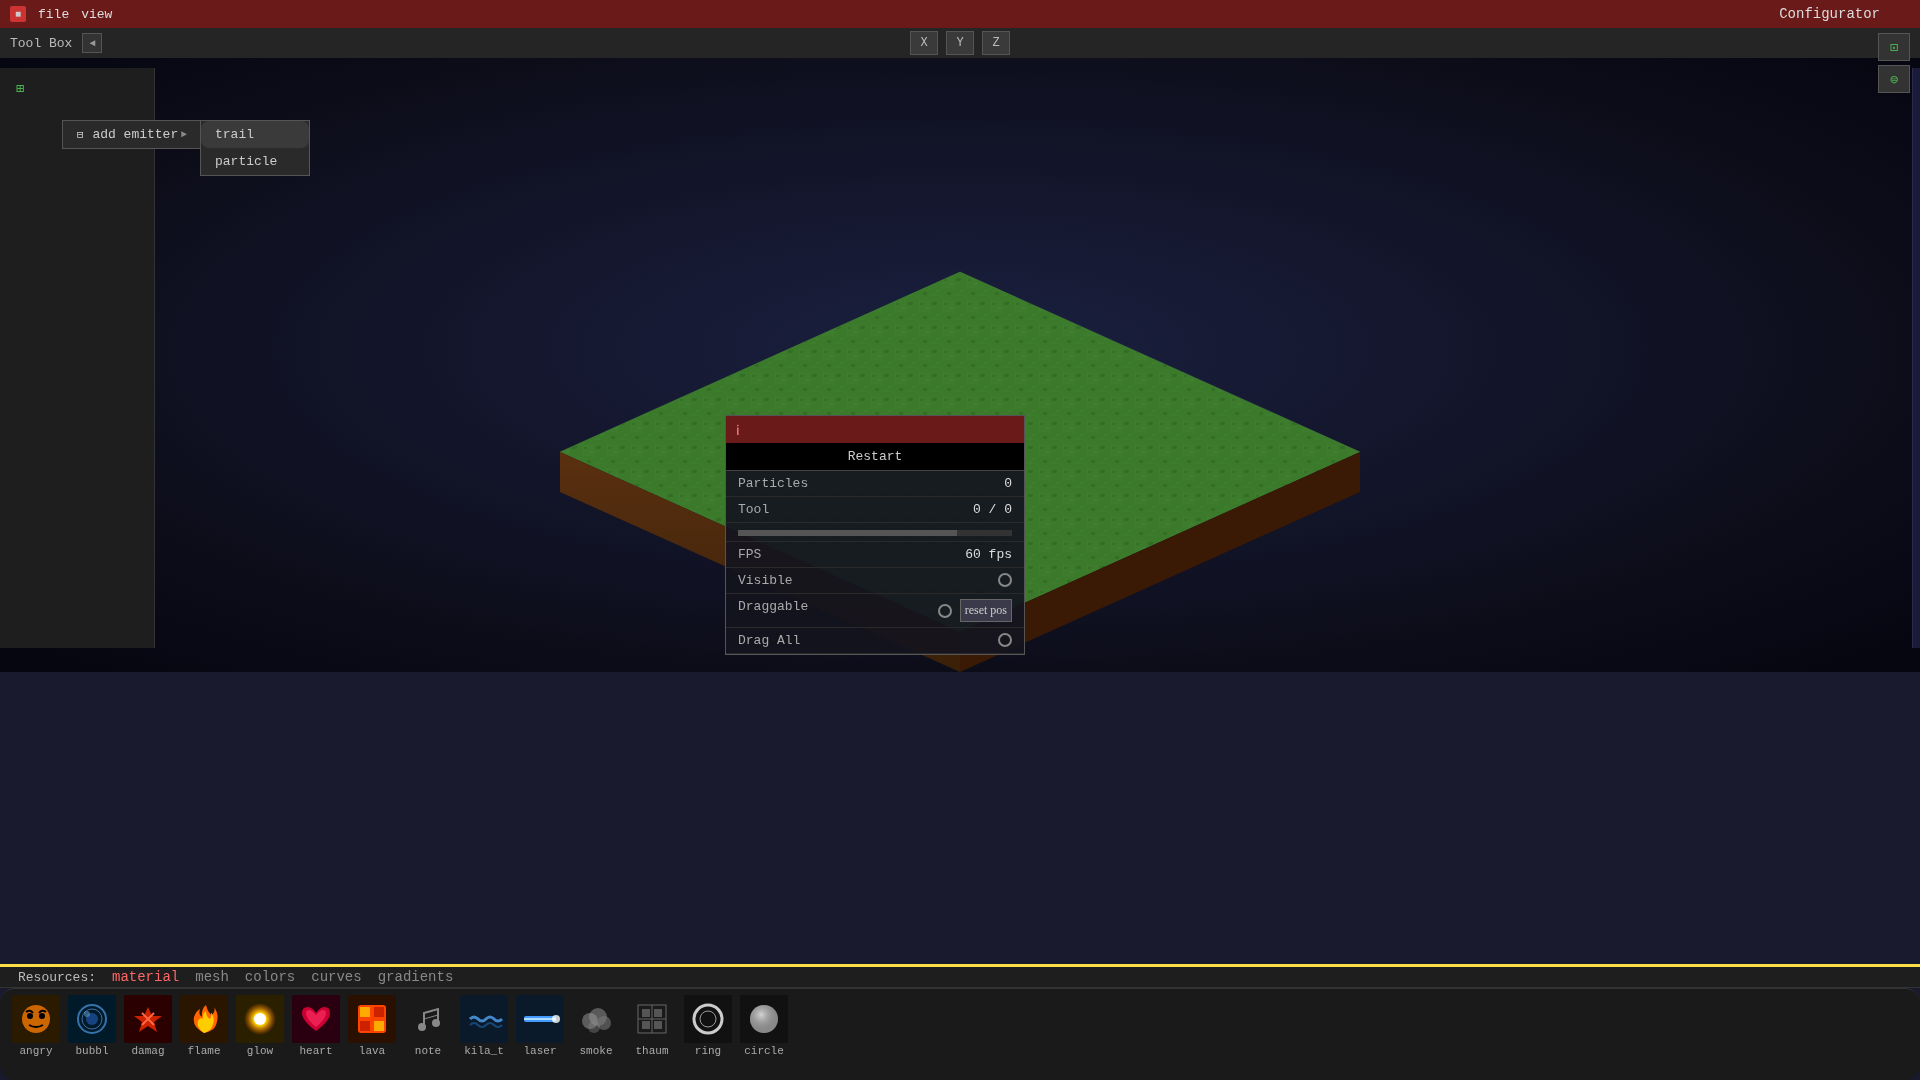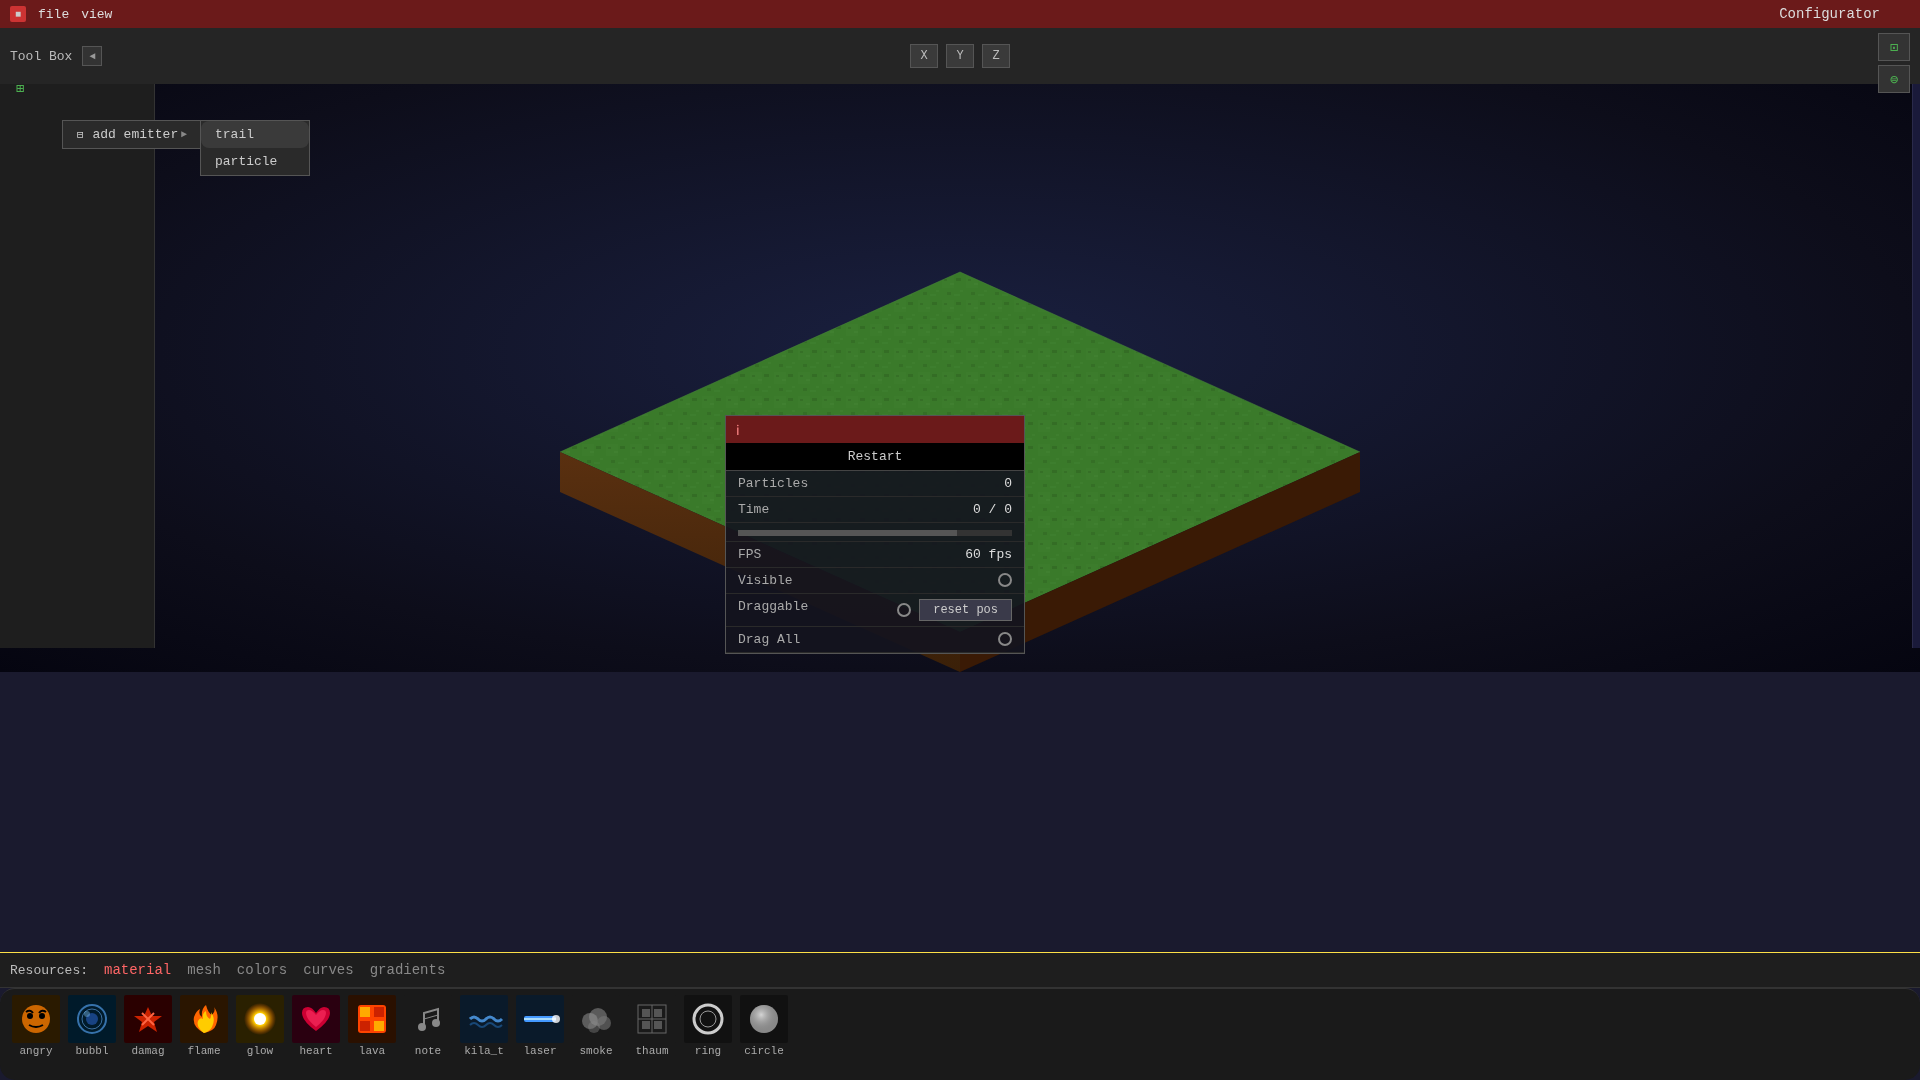--- a/index.html
+++ b/index.html
@@ -56,21 +56,21 @@
       background: radial-gradient(ellipse at center, #1a2040 0%, #0d0d1a 70%, #050510 100%);
       overflow: hidden;
     }
 
     
     #top-toolbar {
       position: absolute;
       top: 28px;
       left: 0;
       width: 1920px;
-      height: 56px;
+      height: 30px;
       background: #252525;
       display: flex;
       align-items: center;
       z-index: 50;
     }
 
     #toolbox-label {
       color: #bbb;
       font-size: 13px;
       padding: 0 10px;
@@ -286,39 +286,39 @@
       border-radius: 50%;
       border: 2px solid #888;
       display: inline-block;
       margin-left: 4px;
     }
 
     .reset-pos-btn {
       background: #3a3a4a;
       border: 1px solid #666;
       color: #ccc;
-      padding: 3px 13px;
-      cursor: pointer;
-      font-family: Liberation Mono, monospace;
+      padding: 3px 4px;
+      cursor: pointer;
+      font-family: Liberation Serif, serif;
       font-size: 12px;
     }
 
     
     #resources-bar {
       position: absolute;
       bottom: 92px;
       left: 0;
       width: 1920px;
-      height: 36px;
+      height: 24px;
       background: #1e1e1e;
-      border-top: 1px solid #fde047;
+      border-top: 3px solid #fde047;
       border-bottom: 1px solid #333;
       display: flex;
       align-items: center;
-      padding: 0 10px;
+      padding: 0 18px;
       gap: 16px;
       z-index: 50;
     }
 
     #resources-label {
       color: #bbb;
       font-size: 13px;
     }
 
     .resource-tab {
@@ -470,21 +470,21 @@
 <div id="stats-panel" style="right: 895px; left: auto;">
   <div id="stats-header">
     <span class="info-icon">ℹ</span>
   </div>
   <button id="restart-btn">Restart</button>
   <div class="stats-row">
     <span class="stats-label">Particles</span>
     <span class="stats-value">0</span>
   </div>
   <div class="stats-row">
-    <span class="stats-label">Time</span>
+    <span class="stats-label">Tool</span>
     <span class="stats-value">0 / 0</span>
   </div>
   <div id="fps-bar-row">
     <div id="fps-bar-bg">
       <div id="fps-bar-fill"></div>
     </div>
   </div>
   <div class="stats-row">
     <span class="stats-label">FPS</span>
     <span class="stats-value">60 fps</span>

